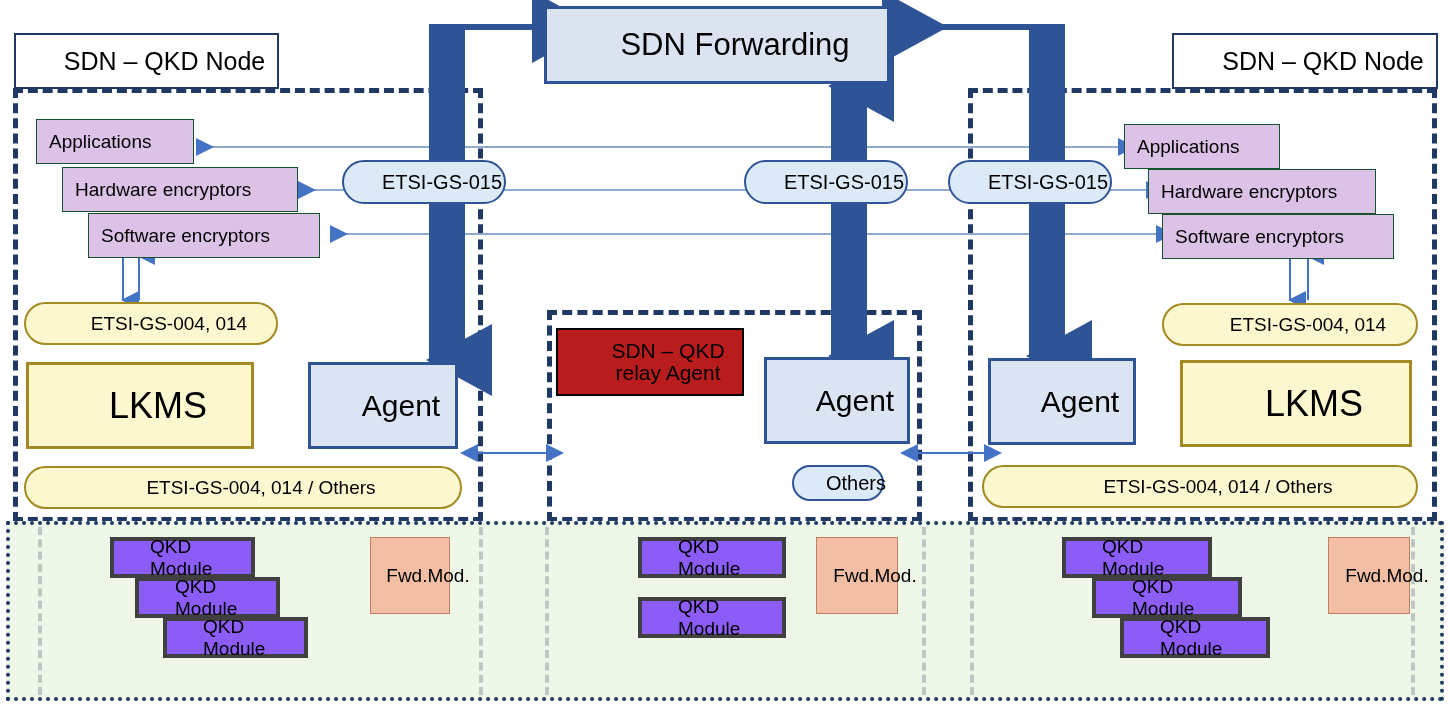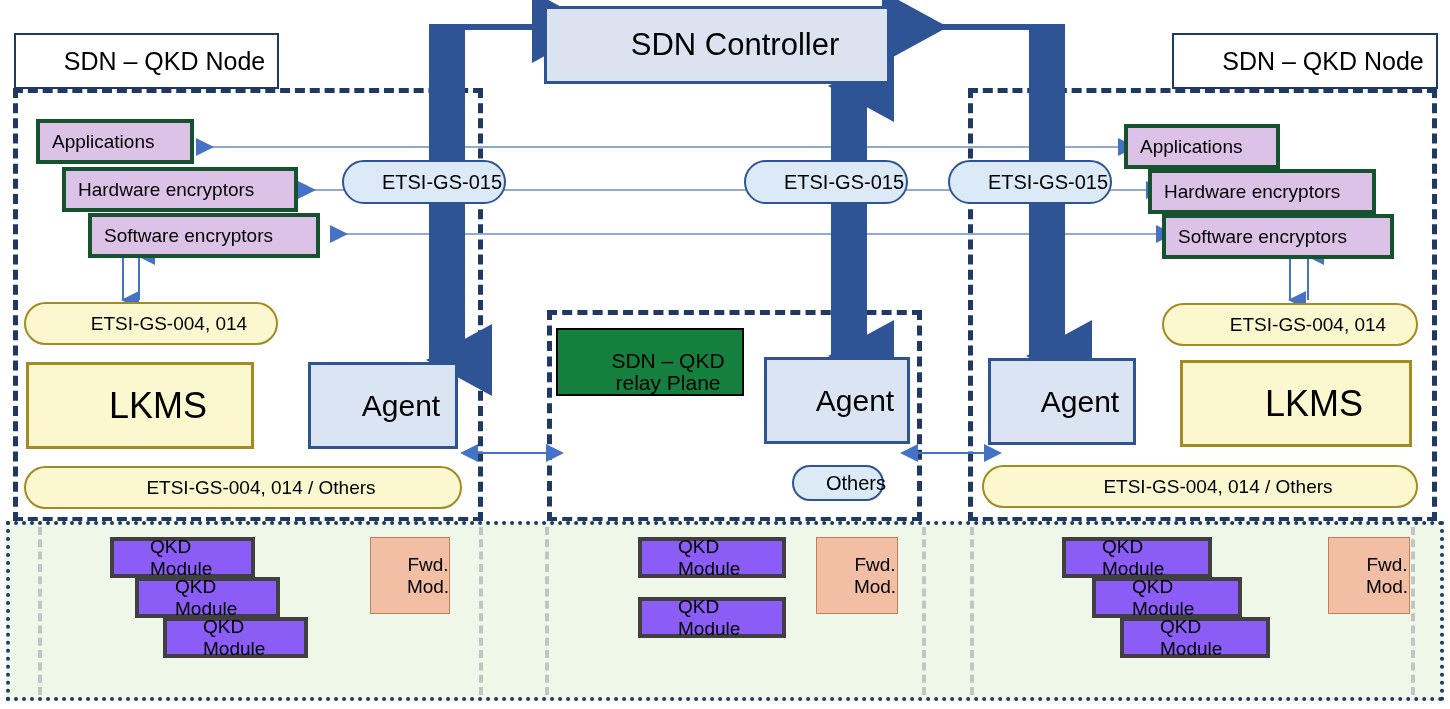--- a/index.html
+++ b/index.html
@@ -8,29 +8,29 @@
 
   .abs{position:absolute;box-sizing:border-box;padding-left:36px;}
 
   
   .node-frame{border:5px dashed #1f3864;background:transparent;}
   .relay-frame{border:5px dashed #1f3864;background:transparent;}
 
   
   .node-label{background:#ffffff;border:2px solid #1f3864;display:flex;align-items:center;
               justify-content:center;font-size:25px;color:#000;z-index:12;}
-  .relay-label{background:#15803d;border:2px solid #000;display:flex;align-items:flex-end;
+  .relay-label{background:#b91c1c;border:2px solid #000;display:flex;align-items:center;
               justify-content:center;font-size:21px;color:#000;line-height:1.05;text-align:center;z-index:12;}
 
   
   .controller{background:#dce3f0;border:3px solid #2f5496;display:flex;align-items:center;
               justify-content:center;font-size:31px;color:#000;z-index:12;}
 
   
-  .purple{background:#ddc2e8;border:4px solid #14532d;display:flex;align-items:center;
+  .purple{background:#ddc2e8;border:1px solid #14532d;display:flex;align-items:center;
           font-size:19px;color:#000;padding-left:12px;z-index:11;}
 
   
   .pill-yellow{background:#fbf7cf;border:2px solid #a38a23;border-radius:999px;display:flex;
                align-items:center;justify-content:center;font-size:19px;color:#000;z-index:11;}
   .lkms{background:#fbf7cf;border:3px solid #a38a23;display:flex;align-items:center;
         justify-content:center;font-size:36px;color:#000;z-index:11;}
 
   
   .pill-blue{background:#dce9f7;border:2px solid #2f5496;border-radius:999px;display:flex;
@@ -38,21 +38,21 @@
   .agent{background:#dbe4f2;border:3px solid #2f5496;display:flex;align-items:center;
          justify-content:center;font-size:30px;color:#000;z-index:13;}
 
   
   .qplane{background:#eef7e8;border:4px dotted #1f3864;z-index:3;}
   .qsep{border-left:4px dashed #bfc7c4;z-index:4;}
   .qplane-label{font-size:29px;color:#4e8b31;z-index:6;white-space:nowrap;}
 
   .qkd{background:#8b5cf6;border:4px solid #404040;display:flex;align-items:center;
        justify-content:center;font-size:19px;color:#000;z-index:7;}
-  .fwd{background:#f2bfa4;border:1px solid #c08060;display:flex;flex-direction:column;
+  .fwd{background:#f2bfa4;border:1px solid #c08060;display:flex;flex-direction:row;
        align-items:center;justify-content:center;font-size:19px;color:#000;z-index:7;line-height:1.15;}
 
   
   .thick-v{background:#2f5496;width:6px;z-index:9;}
   .thick-h{background:#2f5496;height:6px;z-index:9;}
   svg.ov{position:absolute;left:0;top:0;width:1450px;height:709px;overflow:visible;z-index:10;
          pointer-events:none;}
   svg.ov.under{z-index:5;}
 </style>
 </head>
@@ -155,21 +155,21 @@
 
   <div class="abs pill-yellow" style="left:24px;top:302px;width:254px;height:43px;">ETSI-GS-004, 014</div>
   <div class="abs lkms" style="left:26px;top:362px;width:228px;height:87px;">LKMS</div>
   <div class="abs pill-yellow" style="left:24px;top:466px;width:438px;height:43px;">ETSI-GS-004, 014 / Others</div>
   <div class="abs agent" style="left:308px;top:362px;width:150px;height:87px;">Agent</div>
 
   <div class="abs relay-frame" style="left:547px;top:310px;width:375px;height:212px;"></div>
   <div class="abs relay-label" style="left:556px;top:328px;width:188px;height:68px;">
     <div>
       <div>SDN – QKD</div>
-      <div>relay Plane</div>
+      <div>relay Agent</div>
     </div>
   </div>
   <div class="abs agent" style="left:764px;top:357px;width:146px;height:87px;">Agent</div>
   <div class="abs pill-blue" style="left:792px;top:465px;width:92px;height:36px;">Others</div>
 
   <div class="abs node-frame" style="left:968px;top:88px;width:469px;height:434px;"></div>
   <div class="abs node-label" style="left:1172px;top:33px;width:266px;height:56px;">SDN – QKD Node</div>
 
   <div class="abs purple" style="left:1124px;top:124px;width:156px;height:45px;">Applications</div>
   <div class="abs purple" style="left:1148px;top:169px;width:228px;height:45px;">Hardware encryptors</div>
@@ -181,21 +181,21 @@
   <div class="abs agent" style="left:988px;top:358px;width:148px;height:87px;">Agent</div>
 
   <div class="abs thick-v" style="left:429px;top:24px;height:340px;"></div>
   <div class="abs thick-h" style="left:429px;top:24px;width:110px;"></div>
 
   <div class="abs thick-v" style="left:831px;top:90px;height:268px;"></div>
 
   <div class="abs thick-v" style="left:1029px;top:24px;height:336px;"></div>
   <div class="abs thick-h" style="left:896px;top:24px;width:139px;"></div>
 
-  <div class="abs controller" style="left:544px;top:6px;width:346px;height:78px;">SDN Controller</div>
+  <div class="abs controller" style="left:544px;top:6px;width:346px;height:78px;">SDN Forwarding</div>
 
   <div class="abs pill-blue" style="left:342px;top:160px;width:164px;height:44px;">ETSI-GS-015</div>
   <div class="abs pill-blue" style="left:744px;top:160px;width:164px;height:44px;">ETSI-GS-015</div>
   <div class="abs pill-blue" style="left:948px;top:160px;width:164px;height:44px;">ETSI-GS-015</div>
 
   <svg class="ov">
     <defs>
       <marker id="bigR" markerWidth="12" markerHeight="12" refX="2" refY="6" orient="auto">
         <path d="M0,0 L0,12 L11,6 z" fill="#2f5496"></path>
       </marker>

